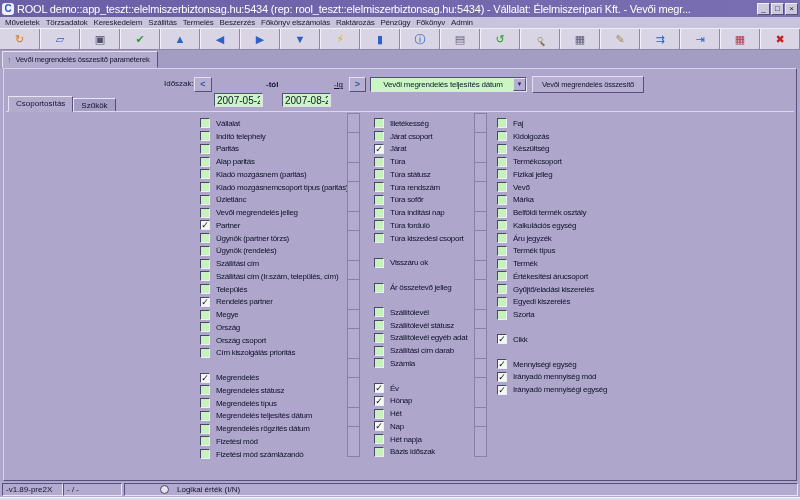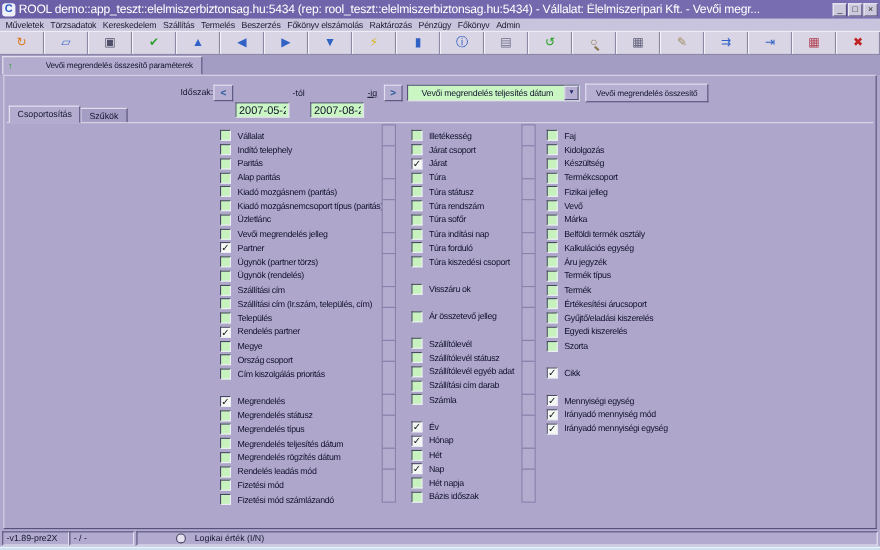--- a/index.html
+++ b/index.html
@@ -32,39 +32,39 @@
   .ic-search { position:relative; }
   .ic-search::after { content:""; position:absolute; width:5px; height:2px; background:currentColor;
     transform:rotate(42deg); right:-2px; bottom:0px; }
 
   
   .docrow { position:absolute; left:0; top:50px; width:800px; height:18px; background:#a39cc3; }
   .doctab { position:absolute; left:2px; top:1px; height:17px; background:#b3accf;
     border:1px solid; border-color:#e8e4f2 #56517b transparent #e8e4f2;
     display:flex; align-items:center; padding:0 8px 0 4px; }
   .doctab-ico { color:#1f9e1f; font-weight:bold; font-size:9px; margin-right:4px; }
-  .doctab-lbl { font-size:7.5px; letter-spacing:-0.2px; color:#14142e; white-space:nowrap;margin-left:26px; }
+  .doctab-lbl { font-size:7.5px; letter-spacing:-0.2px; color:#14142e; white-space:nowrap; }
 
   
   .panel { position:absolute; left:3px; top:68px; width:794px; height:413px; background:#aea7cb;
     border:1px solid; border-color:#d9d5e8 #56517b #56517b #d9d5e8; }
 
   
   .periodbar { position:absolute; left:0; top:6px; width:100%; height:20px; }
   .plabel { position:absolute; left:160px; top:4px; font-size:8px; color:#14142e; }
   .pbtn { position:absolute; top:2px; height:15px; background:#b6afd2; border:1px solid;
     border-color:#e3dff0 #56517b #56517b #e3dff0; color:#2a5a9a; font-weight:bold; font-size:9px;
     line-height:11px; text-align:center; padding:0; font-family:inherit; }
   .pprev { left:190px; width:18px; } .pnext { left:345px; width:17px; }
   .pfield { position:absolute; top:18px; height:14px; background:#c9f6c3; border:1px solid;
     border-color:#56517b #e3dff0 #e3dff0 #56517b; font-size:10px; color:#14142e; padding:0 2px;
     font-family:inherit; }
   .pf1 { left:210px; width:49px; } .pf2 { left:278px; width:49px; }
   .psuffix { position:absolute; top:5px; font-size:8px; color:#14142e; }
-  .sx1 { left:262px; } .sx2 { left:330px;text-decoration:underline; }
+  .sx1 { left:262px;font-weight:bold; } .sx2 { left:330px;text-decoration:underline; }
   .pselect { position:absolute; left:366px; top:2px; width:157px; height:15px; background:#c9f6c3;
     border:1px solid; border-color:#56517b #e3dff0 #e3dff0 #56517b; display:flex; align-items:center; }
   .pselect .val { flex:1 1 auto; font-size:8px; letter-spacing:-0.2px; color:#14142e; padding-left:2px;
     white-space:nowrap; overflow:hidden;text-align:center; }
   .selarrow { flex:0 0 auto; width:13px; height:13px; background:#b6afd2; border:1px solid;
     border-color:#e3dff0 #56517b #56517b #e3dff0; color:#222a6a; font-size:6px; line-height:11px; text-align:center; }
   .psubmit { position:absolute; left:528px; top:1px; width:112px; height:17px; background:#b6afd2;
     border:1px solid; border-color:#e3dff0 #56517b #56517b #e3dff0; font-size:7.5px; letter-spacing:-0.2px;
     color:#14142e; padding:0; font-family:inherit; }
 
@@ -284,20 +284,24 @@
           <div class="cbrow">
             <span class="cb on">✓</span>
             <span class="cblbl">Rendelés partner</span>
           </div>
           <div class="cbrow">
             <span class="cb"></span>
             <span class="cblbl">Megye</span>
           </div>
           <div class="cbrow">
             <span class="cb"></span>
+            <span class="cblbl">Ország</span>
+          </div>
+          <div class="cbrow">
+            <span class="cb"></span>
             <span class="cblbl">Ország csoport</span>
           </div>
           <div class="cbrow">
             <span class="cb"></span>
             <span class="cblbl">Cím kiszolgálás prioritás</span>
           </div>
         </div>
         <div class="blk">
           <div class="cbrow">
             <span class="cb on">✓</span>
@@ -311,24 +315,20 @@
             <span class="cb"></span>
             <span class="cblbl">Megrendelés típus</span>
           </div>
           <div class="cbrow">
             <span class="cb"></span>
             <span class="cblbl">Megrendelés teljesítés dátum</span>
           </div>
           <div class="cbrow">
             <span class="cb"></span>
             <span class="cblbl">Megrendelés rögzítés dátum</span>
-          </div>
-          <div class="cbrow">
-            <span class="cb"></span>
-            <span class="cblbl">Rendelés leadás mód</span>
           </div>
           <div class="cbrow">
             <span class="cb"></span>
             <span class="cblbl">Fizetési mód</span>
           </div>
           <div class="cbrow">
             <span class="cb"></span>
             <span class="cblbl">Fizetési mód számlázandó</span>
           </div>
         </div>

